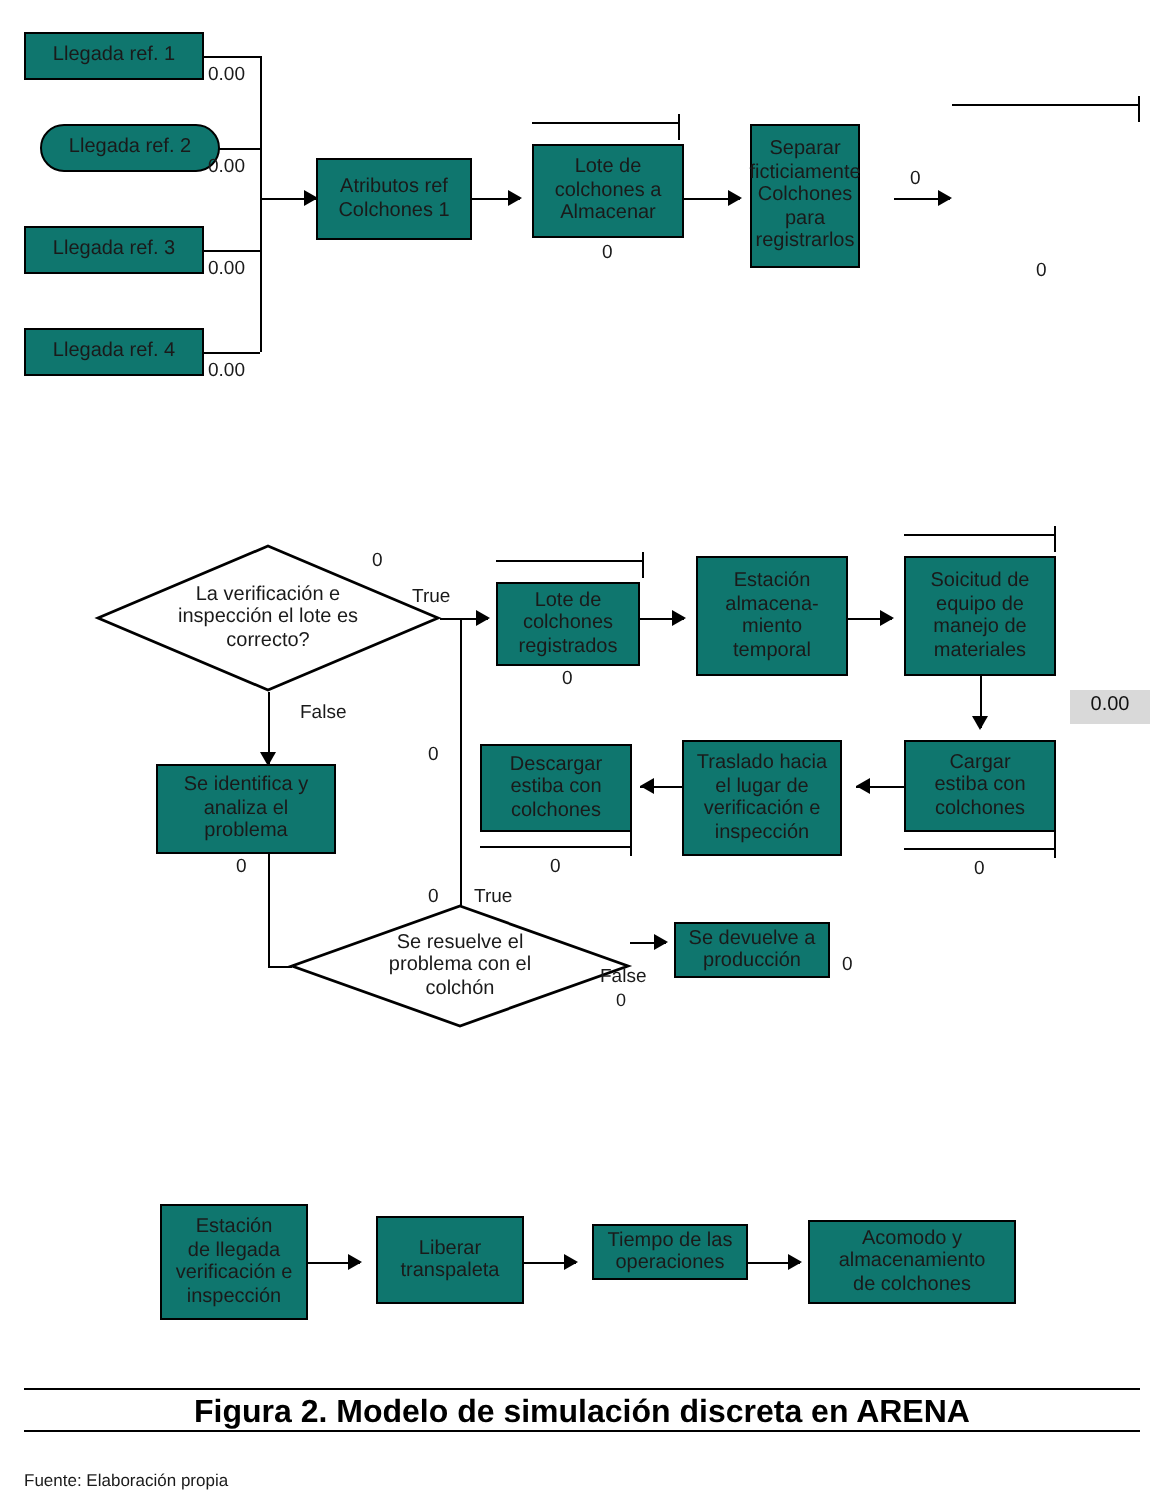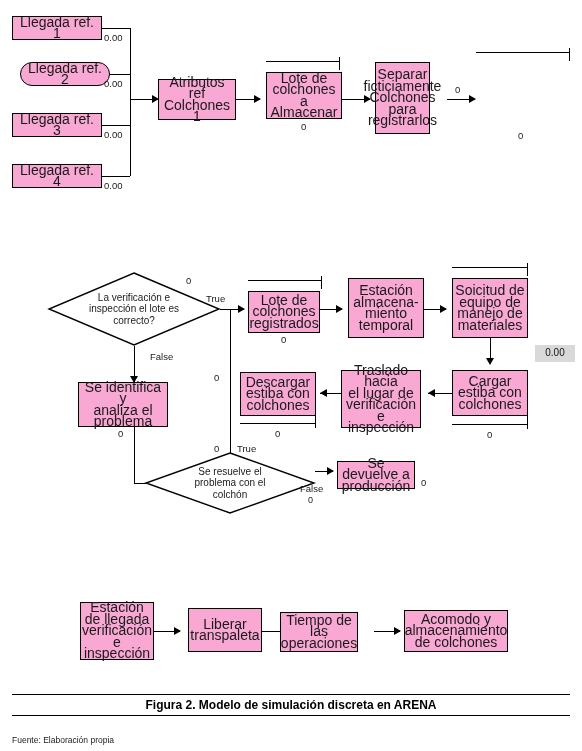--- a/index.html
+++ b/index.html
@@ -14,26 +14,26 @@
     width:582px;
     height:751px;
     overflow:hidden;
     background:#ffffff;
   }
   
   .box{
     position:absolute;
     box-sizing:border-box;
     border:1px solid #000000;
-    background:#f9a8d4;
+    background:#0f766e;
     display:flex;
     align-items:center;
     justify-content:center;
     text-align:center;
-    font-size:14px;
+    font-size:10px;
     line-height:11.5px;
     padding:1px 2px;
     white-space:pre-line;
     z-index:3;
   }
   .diamond{
     position:absolute;
     z-index:3;
   }
   .diamond .dshape{
@@ -114,21 +114,21 @@
   .rule{
     position:absolute;
     border-top:1px solid #000000;
     height:0;
     z-index:2;
   }
   .caption{
     position:absolute;
     width:100%;
     text-align:center;
-    font-size:12px;
+    font-size:16px;
     font-weight:bold;
     color:#000000;
     z-index:4;
   }
   .source{
     position:absolute;
     font-size:8.5px;
     color:#1a1a1a;
     z-index:4;
   }
@@ -312,21 +312,21 @@
 
   <div class="hline" style="left:154px;top:631px;width:26px;"></div>
   <div class="arrow-r" style="left:174px;top:627px;"></div>
 
   <div class="box" style="left:188px;top:608px;width:74px;height:44px;">Liberar
 transpaleta</div>
 
   <div class="hline" style="left:262px;top:631px;width:26px;"></div>
   <div class="arrow-r" style="left:282px;top:627px;"></div>
 
-  <div class="box" style="left:280px;top:612px;width:78px;height:40px;">Tiempo de las
+  <div class="box" style="left:296px;top:612px;width:78px;height:28px;">Tiempo de las
 operaciones</div>
 
   <div class="hline" style="left:374px;top:631px;width:26px;"></div>
   <div class="arrow-r" style="left:394px;top:627px;"></div>
 
   <div class="box" style="left:404px;top:610px;width:104px;height:42px;">Acomodo  y
 almacenamiento
 de colchones</div>
 
   <div class="rule" style="left:12px;top:694px;width:558px;"></div>

